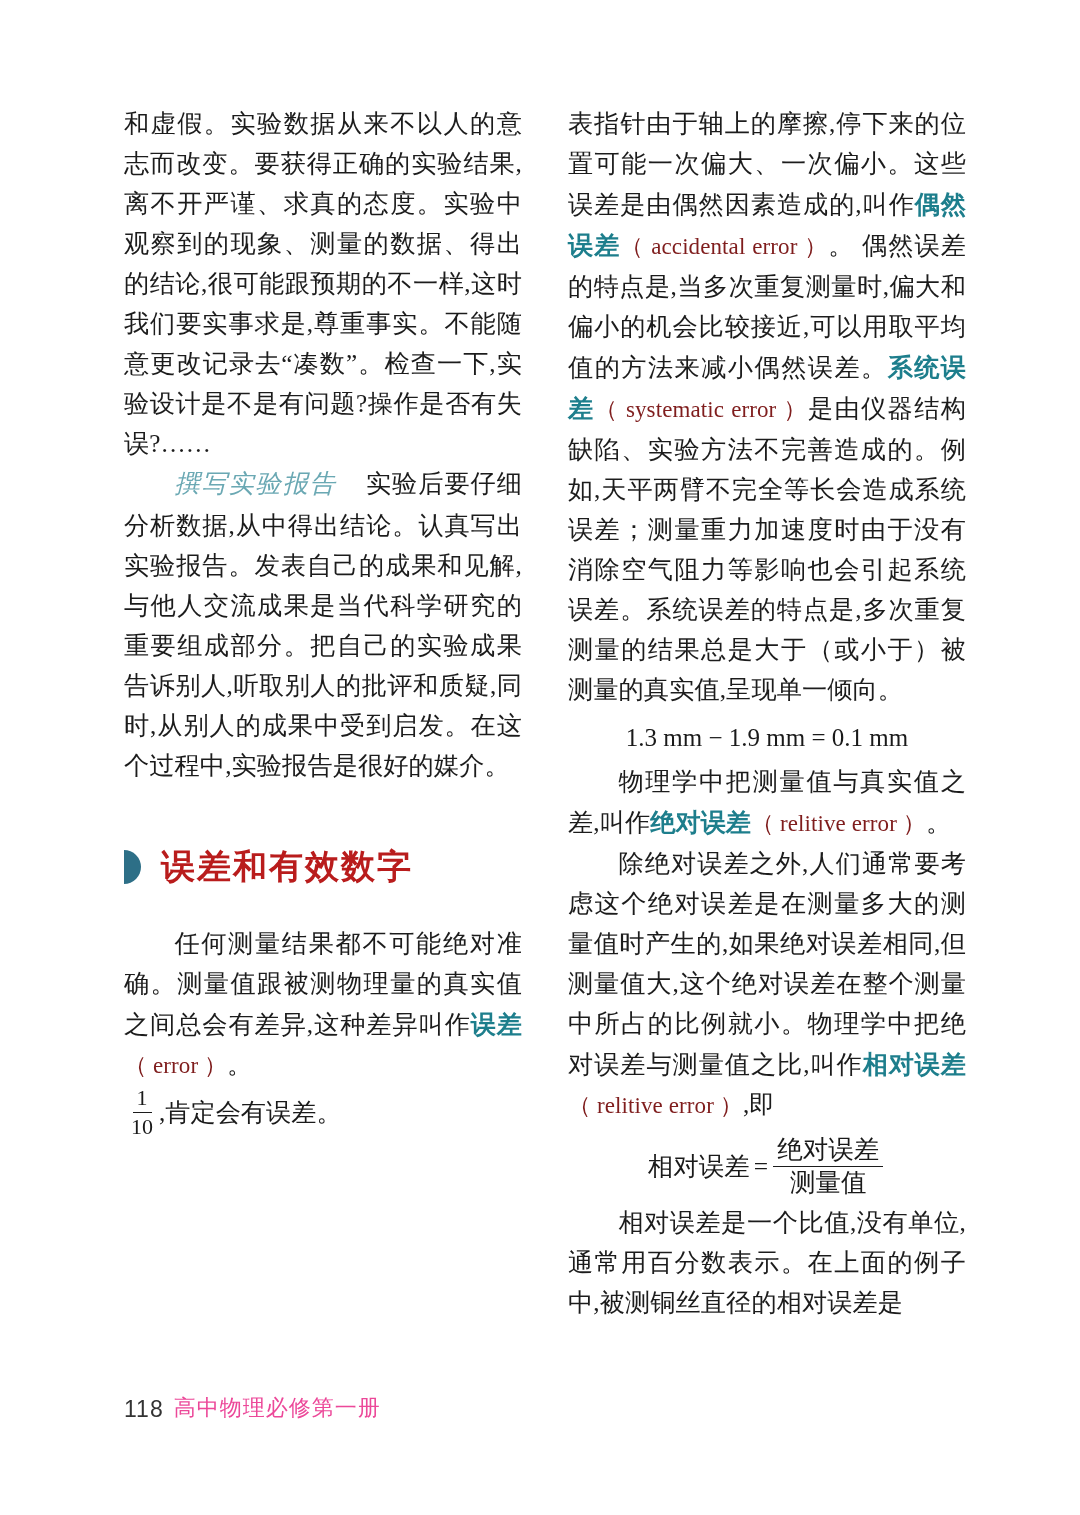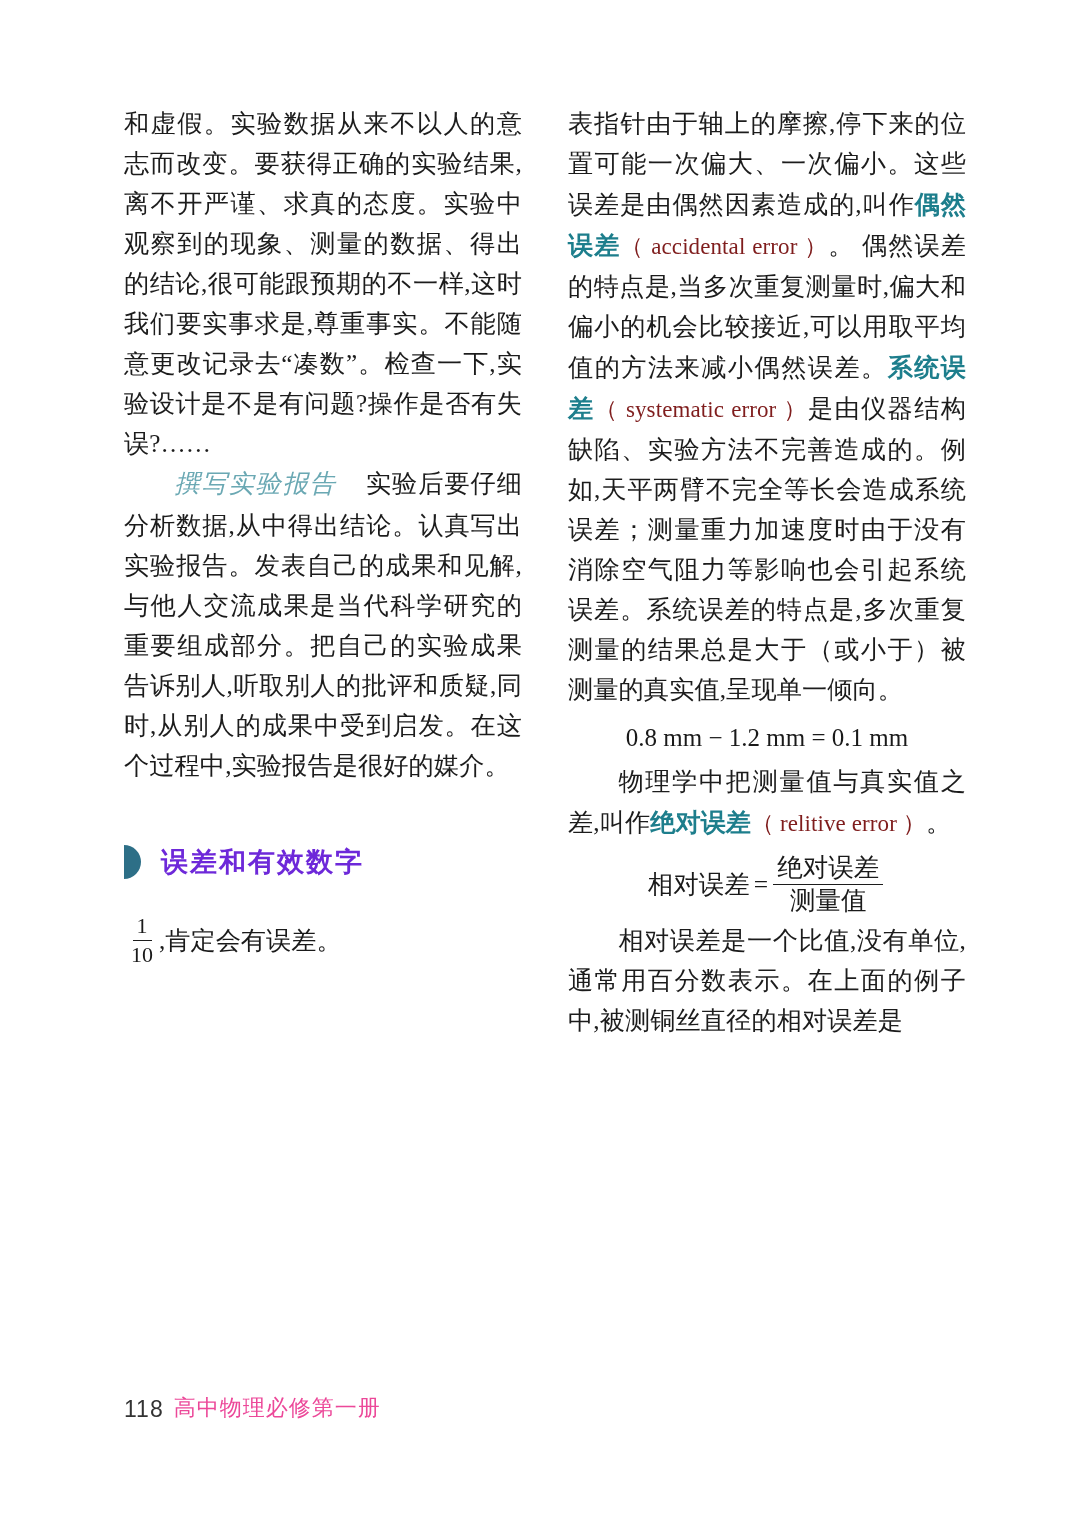--- a/index.html
+++ b/index.html
@@ -83,23 +83,23 @@
   .halfdisc {
     width: 17px;
     height: 34px;
     background: #2d6f87;
     border-radius: 0 34px 34px 0;
     flex: 0 0 auto;
   }
   .section-title {
     font-family: "Liberation Sans", "DejaVu Sans", sans-serif;
     font-weight: bold;
-    font-size: 27px;
+    font-size: 34px;
     letter-spacing: 2px;
-    color: #6d28d9;
+    color: #b91c1c;
   }
 
   
   .display-eq {
     margin: 8px 0 4px 0;
     font-size: 25px;
     line-height: 40px;
     text-align: center;
     font-family: "Liberation Serif", "DejaVu Serif", serif;
   }
@@ -175,45 +175,51 @@
       <p class="para indent">
         <span class="subhead">撰写实验报告</span>
         &nbsp;&nbsp;&nbsp;<span>实验后要仔细分析数据,从中得出结论。认真写出实验报告。发表自己的成果和见解,与他人交流成果是当代科学研究的重要组成部分。把自己的实验成果告诉别人,听取别人的批评和质疑,同时,从别人的成果中受到启发。在这个过程中,实验报告是很好的媒介。</span>
       </p>
 
       <div class="section-head">
         <span class="halfdisc"></span>
         <span class="section-title">误差和有效数字</span>
       </div>
 
+      <p class="para indent">
+        <span>任何测量结果都不可能绝对准确。测量值跟被测物理量的真实值之间总会有差异,这种差异叫作</span><span class="term">误差</span><span class="en">（ error ）</span><span>。</span>
+      </p>
 
 
       <div class="tenth-row">
         <span class="frac">
           <span class="nume">1</span>
           <span class="deno">10</span>
         </span>
         <span>,肯定会有误差。</span>
       </div>
 
     </div>
 
     <div class="col">
 
       <p class="para">
         <span>表指针由于轴上的摩擦,停下来的位置可能一次偏大、一次偏小。这些误差是由偶然因素造成的,叫作</span><span class="term">偶然误差</span><span class="en">（ accidental error ）</span><span>。 偶然误差的特点是,当多次重复测量时,偏大和偏小的机会比较接近,可以用取平均值的方法来减小偶然误差。</span><span class="term">系统误差</span><span class="en">（ systematic error ）</span><span>是由仪器结构缺陷、实验方法不完善造成的。例如,天平两臂不完全等长会造成系统误差；测量重力加速度时由于没有消除空气阻力等影响也会引起系统误差。系统误差的特点是,多次重复测量的结果总是大于（或小于）被测量的真实值,呈现单一倾向。</span>
       </p>
 
 
-      <div class="display-eq">0.8 mm − 1.2 mm = 0.1 mm</div>
+      <div class="display-eq">1.3 mm − 1.9 mm = 0.1 mm</div>
 
       <p class="para indent">
         <span>物理学中把测量值与真实值之差,叫作</span><span class="term">绝对误差</span><span class="en">（ relitive error ）</span><span>。</span>
       </p>
 
+      <p class="para indent">
+        <span>除绝对误差之外,人们通常要考虑这个绝对误差是在测量多大的测量值时产生的,如果绝对误差相同,但测量值大,这个绝对误差在整个测量中所占的比例就小。物理学中把绝对误差与测量值之比,叫作</span><span class="term">相对误差</span><span class="en">（ relitive error ）</span><span>,即</span>
+      </p>
 
       <div class="eq-block">
         <span class="lhs">相对误差</span>
         <span class="eqsign">=</span>
         <span class="frac">
           <span class="nume">绝对误差</span>
           <span class="deno">测量值</span>
         </span>
       </div>
 

